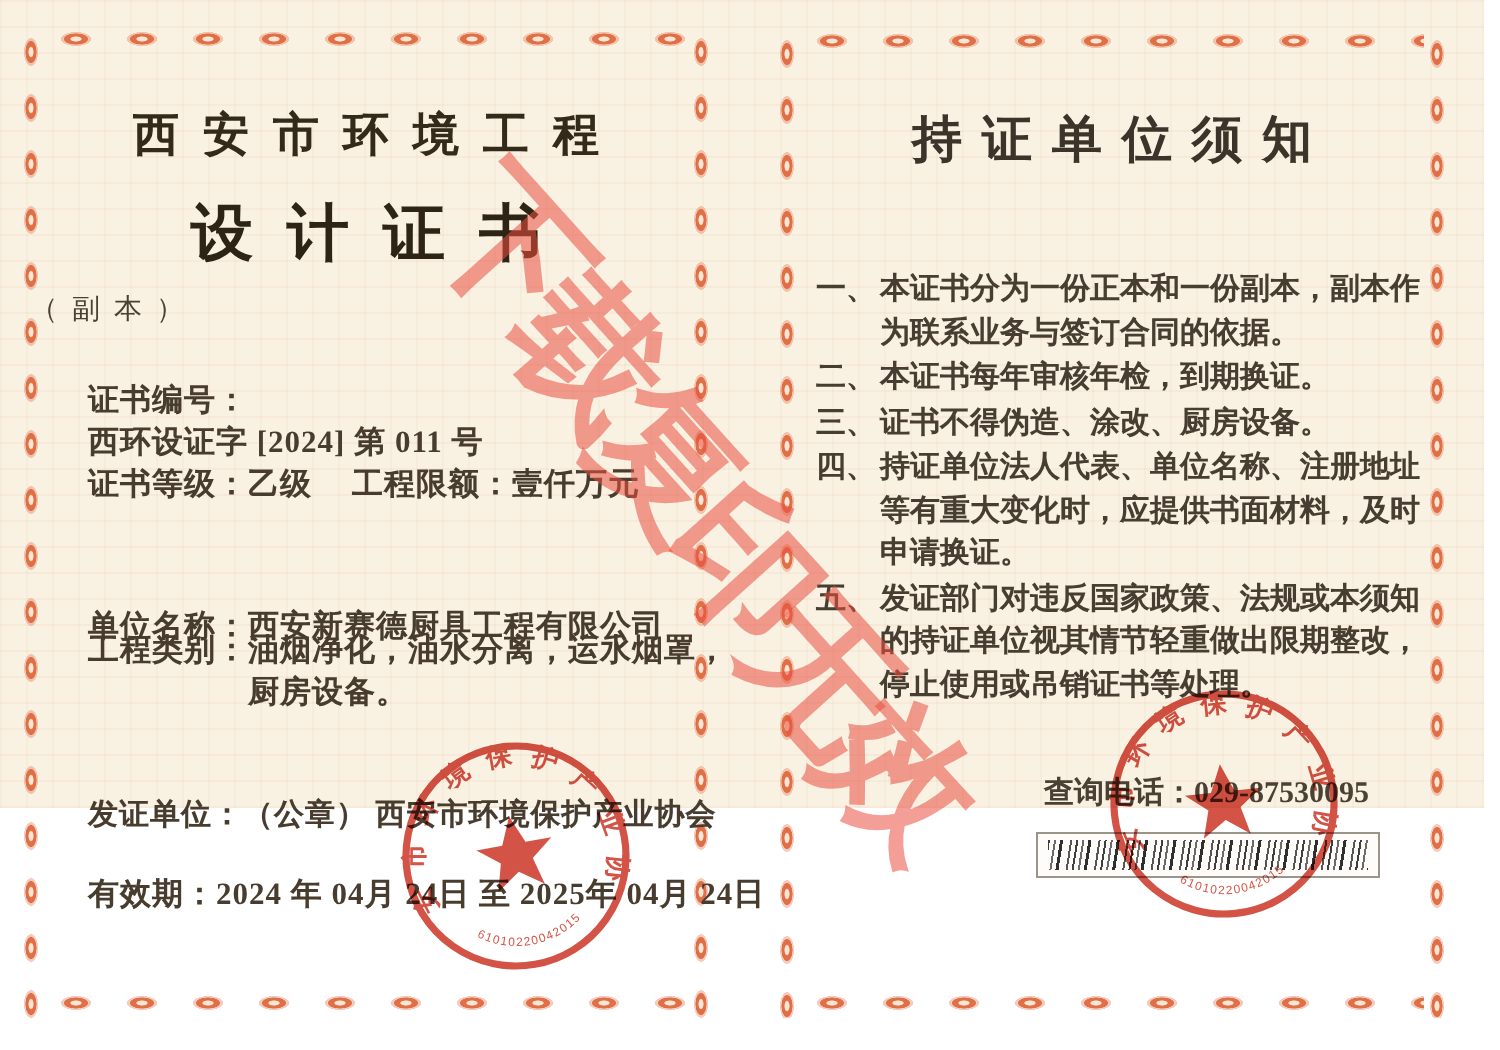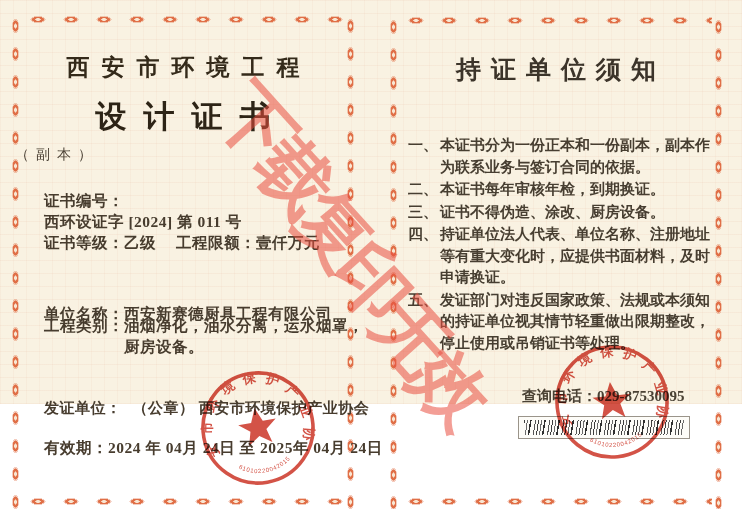--- a/index.html
+++ b/index.html
@@ -48,21 +48,21 @@
     font-size: 14px; letter-spacing: 7px; text-indent: 7px; color: #4a4034; }
   .fld { position: absolute; left: 36px; display: flex; align-items: flex-start;
     font-size: 15.5px; font-weight: 700; color: #473c2e; letter-spacing: 0.5px; line-height: 21px; }
   .fld .lab { white-space: nowrap; }
   .fld .val { white-space: nowrap; }
   .fld .val-wrap { white-space: normal; width: 240px; }
   .f-certno  { top: 178px; flex-direction: column; }
   .f-grade   { top: 220px; }
   .f-company { top: 263px; margin-top: 28px; }
   .f-cat     { top: 303px; }
-  .f-issuer  { top: 386px; font-size: 15px; gap: 11px; }
+  .f-issuer  { top: 386px; font-size: 15px; }
   .f-valid   { top: 425px; }
   .gap-mid { display: inline-block; width: 20px; }
 
   
   .rp { position: absolute; left: 386px; top: 13px; width: 340px; height: 496px; color: #41382c; }
   .rp-heading { position: absolute; top: 40px; left: 0; width: 100%; text-align: center;
     font-size: 25px; font-weight: 600; letter-spacing: 10px; text-indent: 10px; color: #3c342a; }
   .notices { position: absolute; top: 122px; left: 22px; width: 302px; }
   .notice { display: flex; font-size: 15px; font-weight: 600; line-height: 21.5px;
     color: #473e31; margin-bottom: 1px; }

